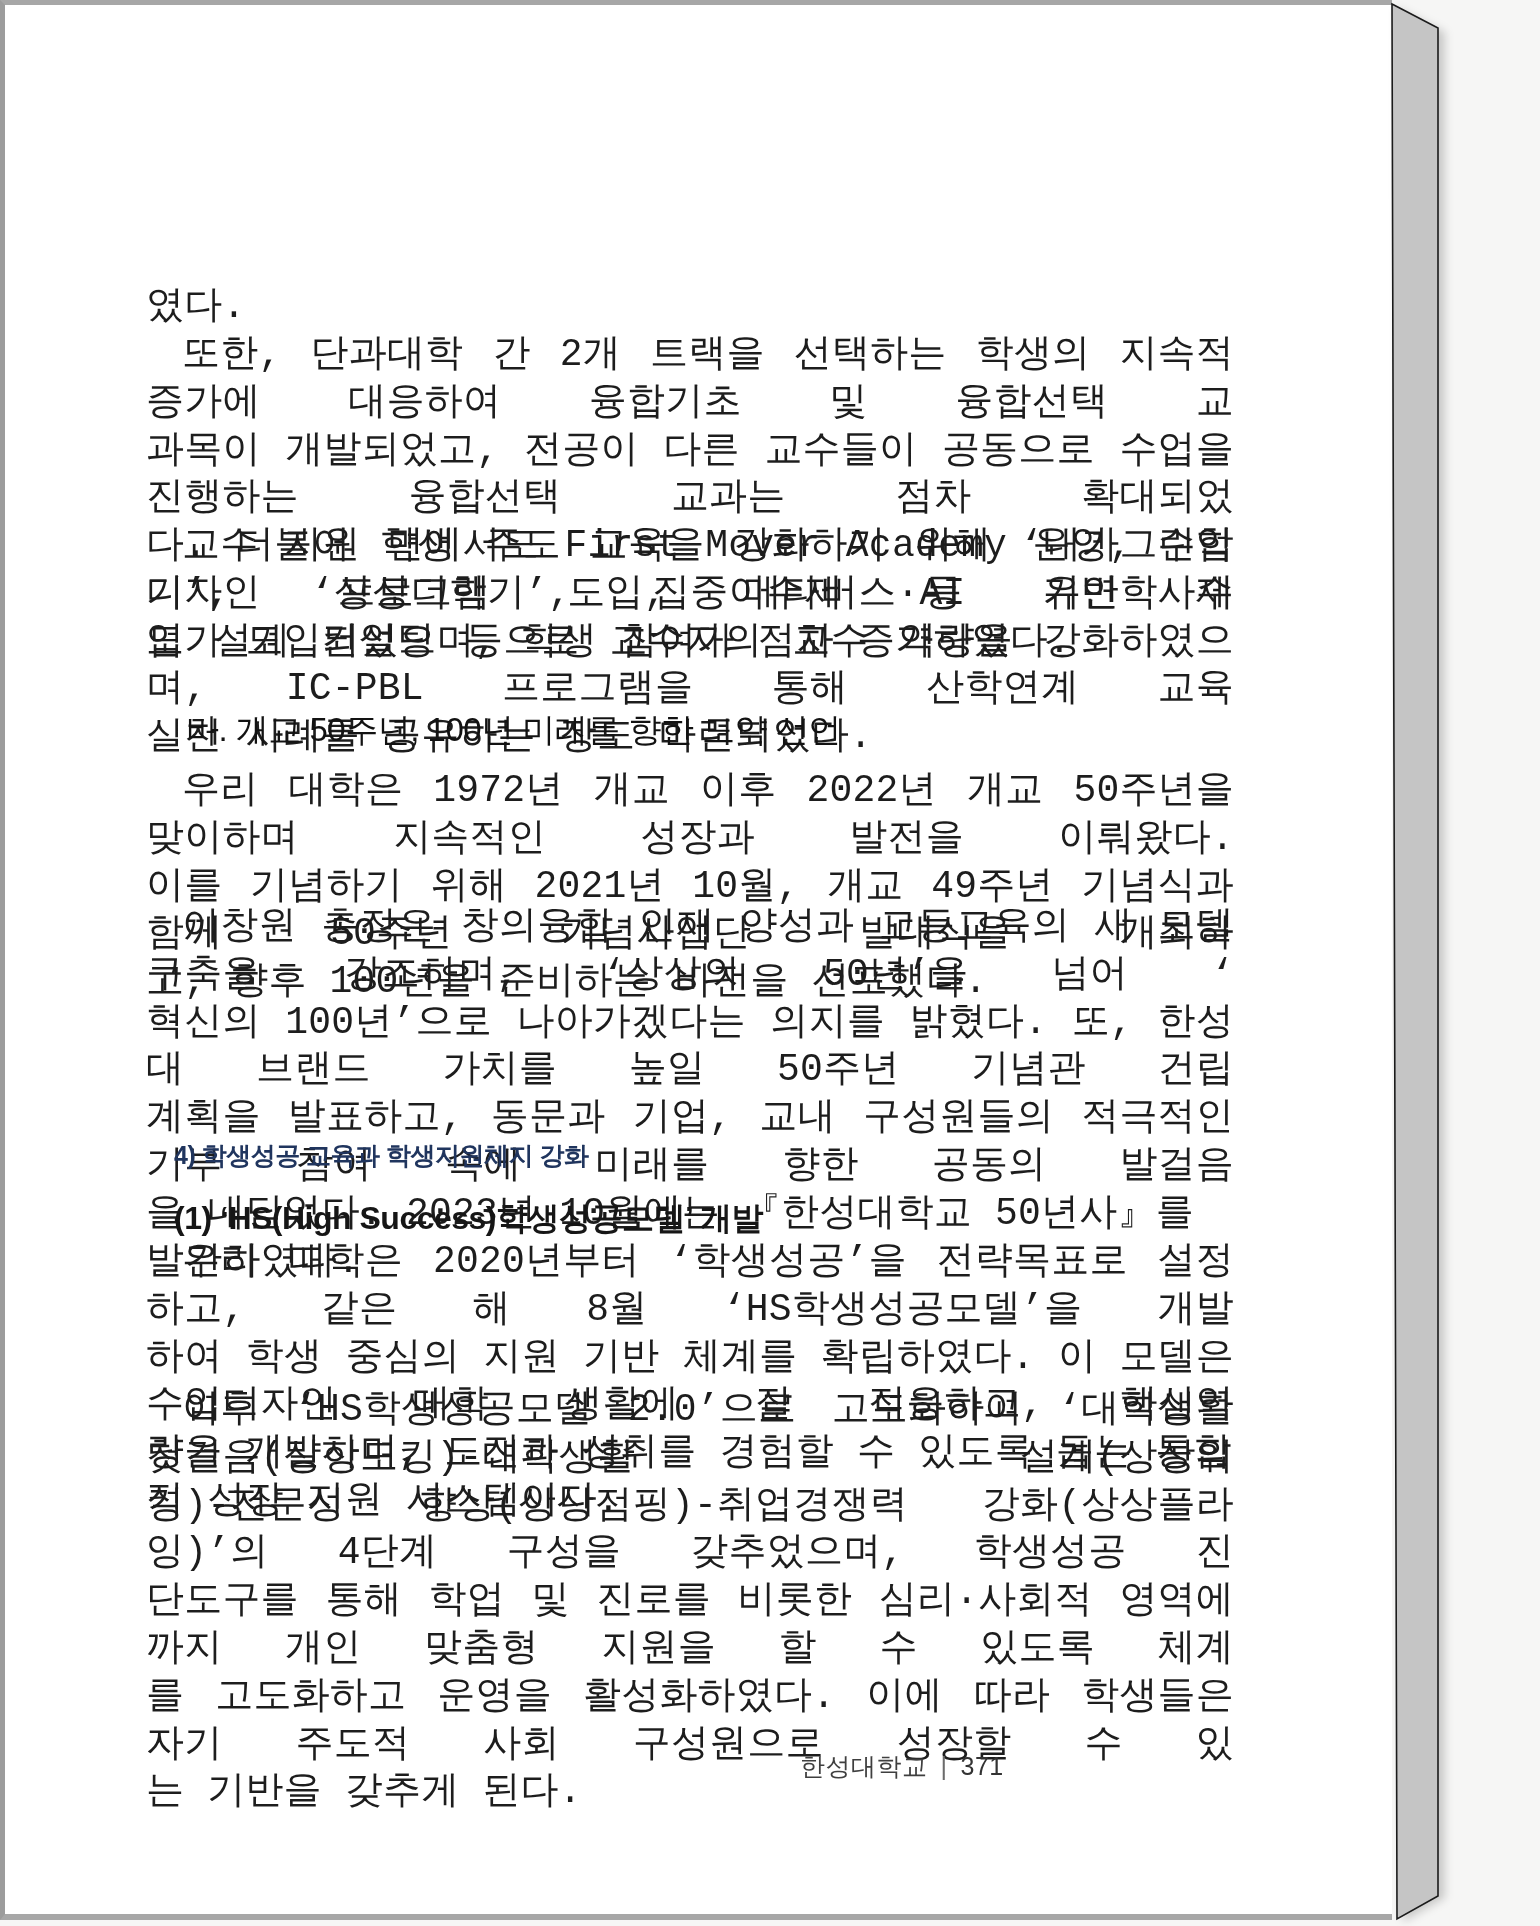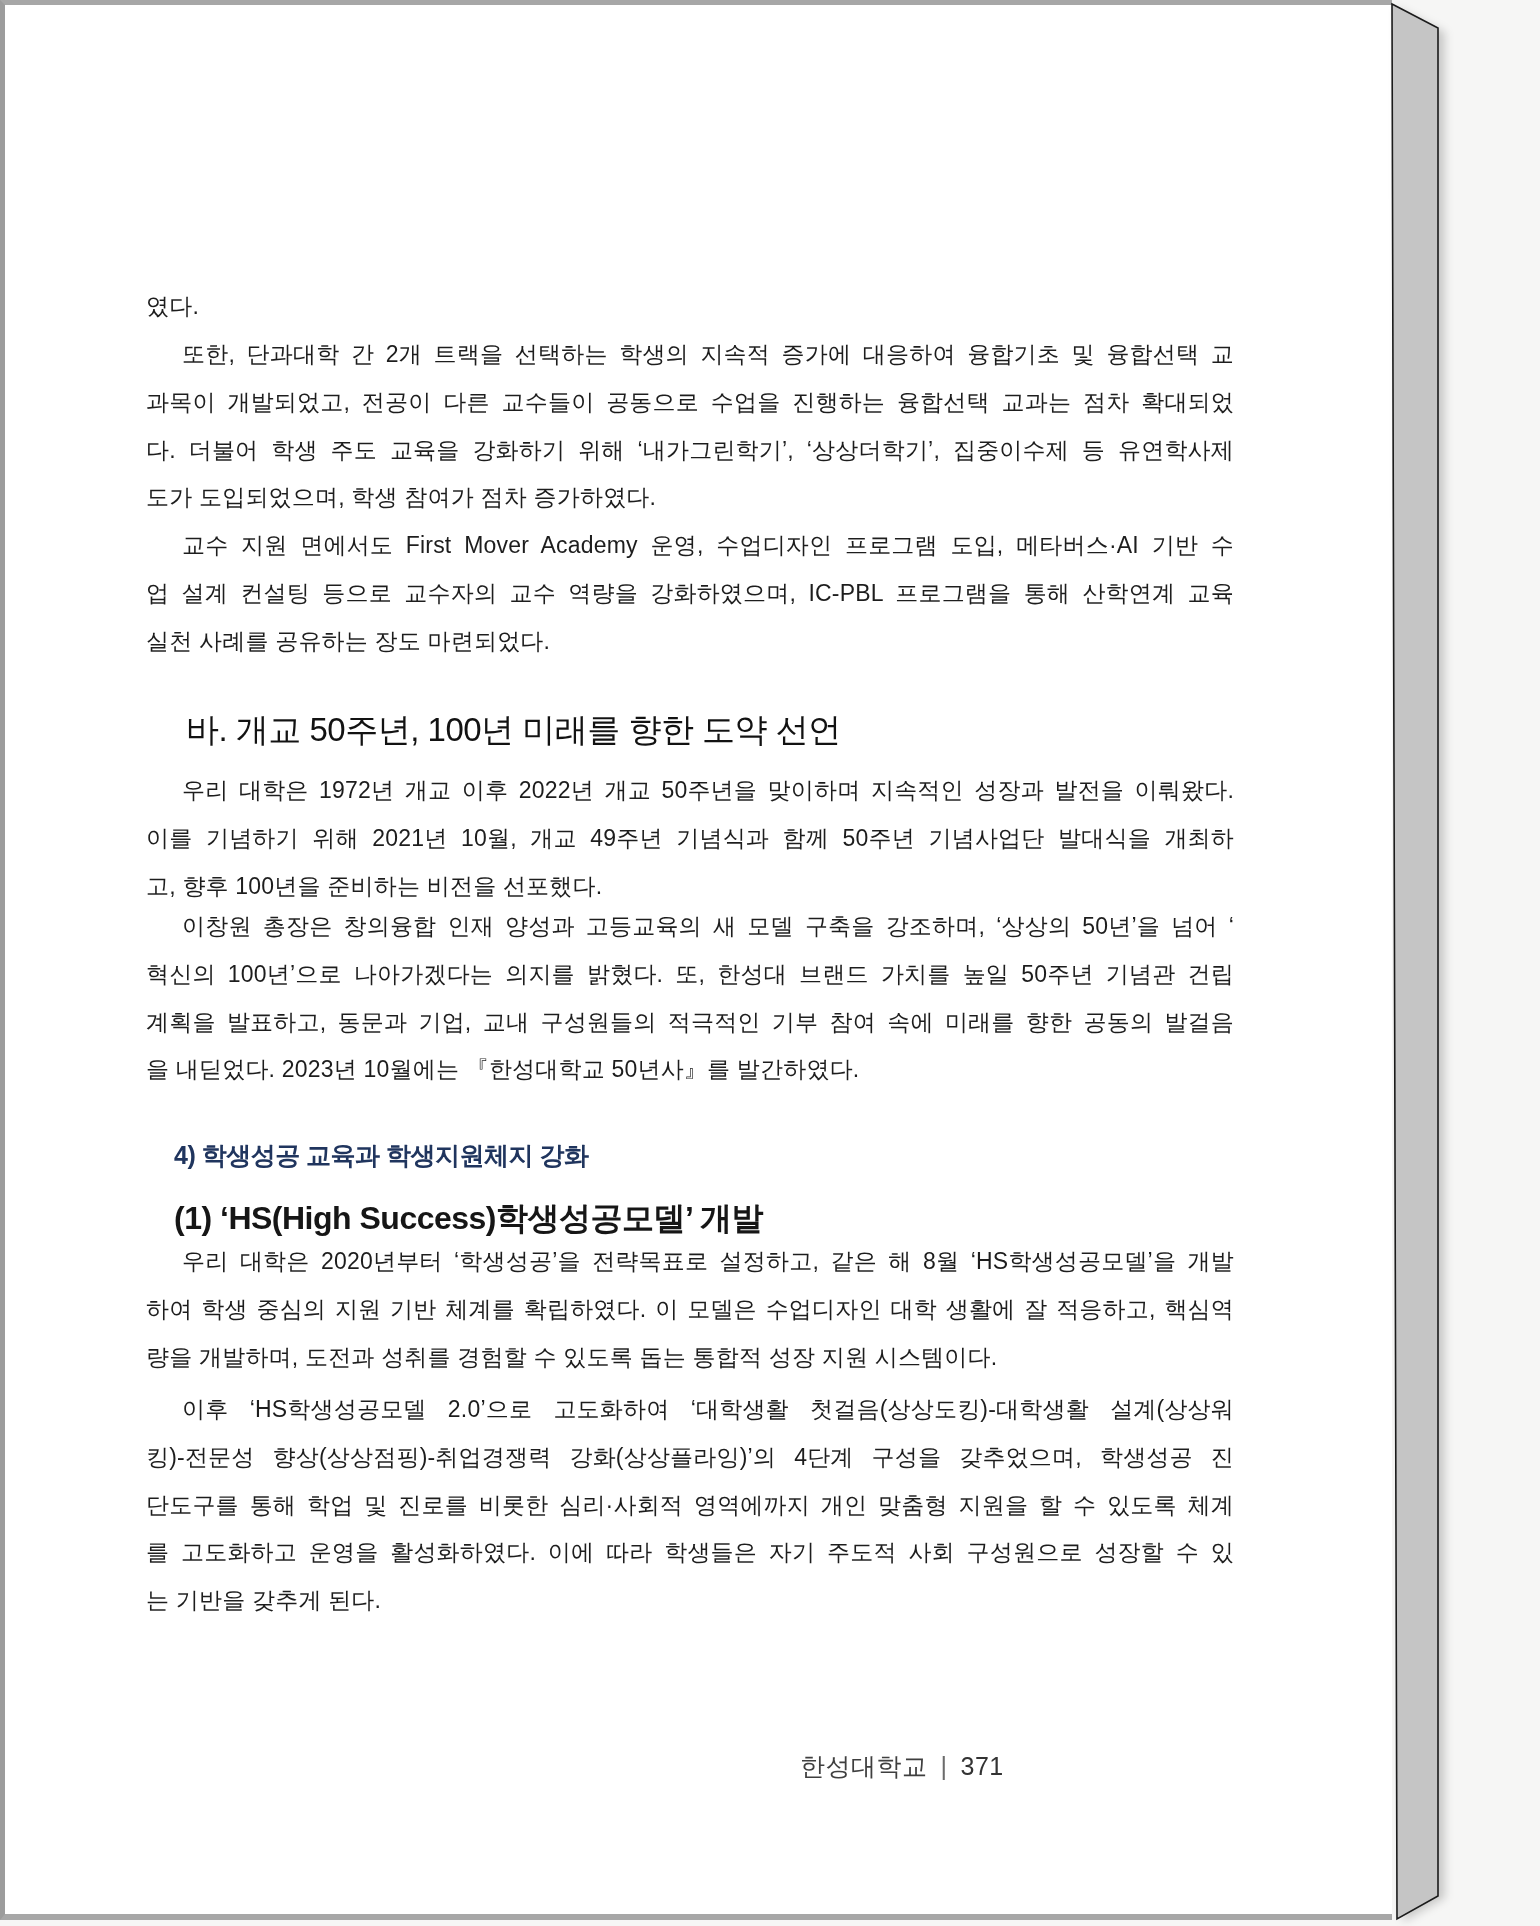--- a/index.html
+++ b/index.html
@@ -16,22 +16,22 @@
     border-left:5px solid #9c9c9c;
     border-bottom:6px solid #a7a7a7;
   }
   .edge-svg{position:absolute;left:0;top:0;}
   
   .content{
     position:absolute;left:146px;top:0;width:1088px;height:1920px;
   }
   .blk{position:absolute;width:100%;}
   .body{
-    font-family:Liberation Sans, sans-serif;
-    font-size:23px;line-height:47.8px;color:#1d1d1d;
+    font-family:Liberation Mono, monospace;
+    font-size:38px;line-height:47.8px;color:#1d1d1d;
     letter-spacing:0.2px;
   }
   .ln{min-height:47.8px;}
   .ln.ind{text-indent:36px;}
   .ln.j{text-align:justify;text-align-last:justify;}
   .heading-sub{
     font-size:33px;font-weight:normal;color:#121212;line-height:40px;
     letter-spacing:-0.5px;
   }
   .heading-num{

